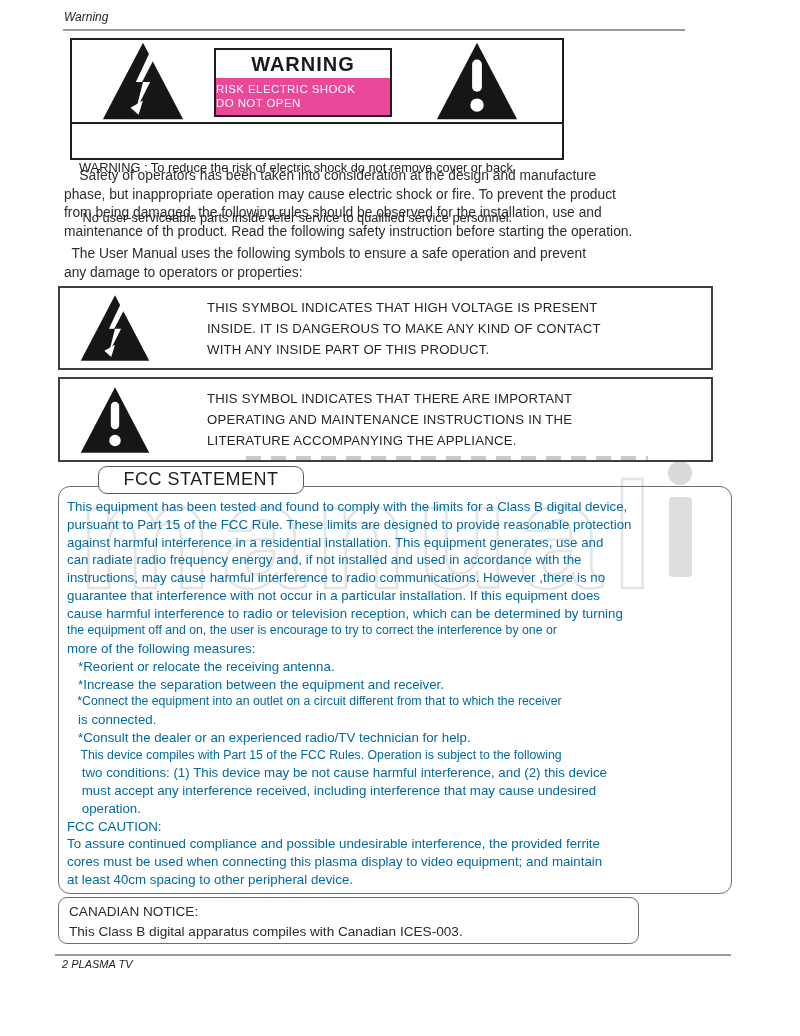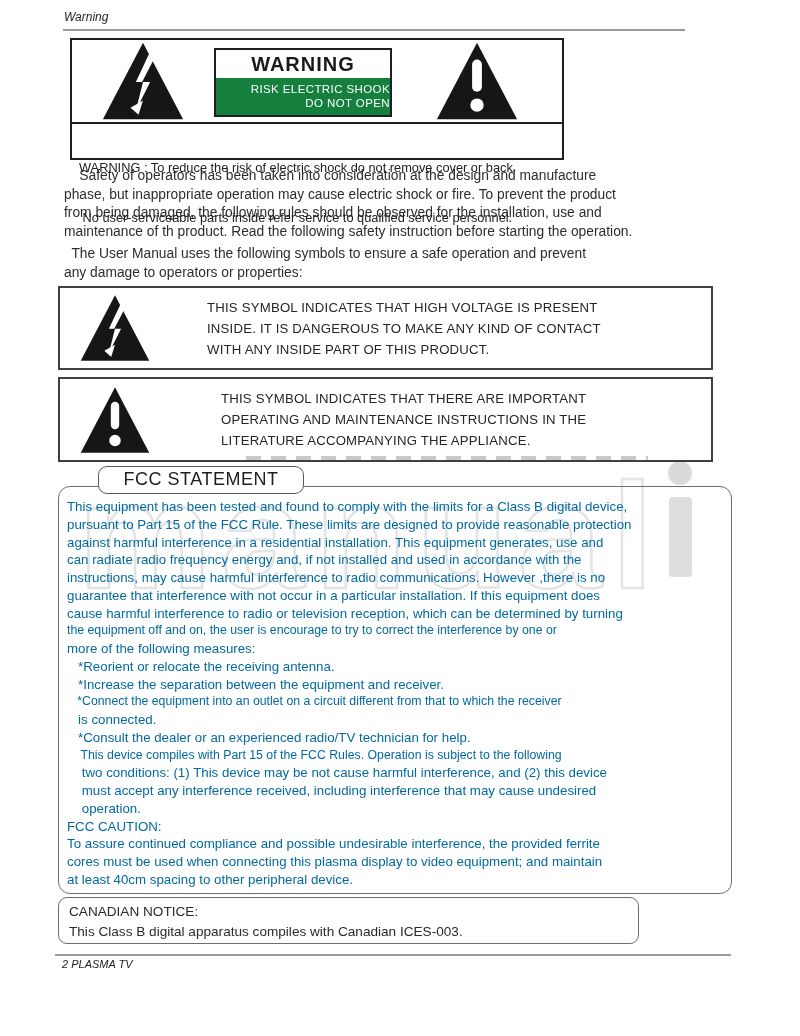--- a/index.html
+++ b/index.html
@@ -15,35 +15,35 @@
   
   .warnbox{position:absolute;left:70px;top:38px;width:494px;height:122px;border:2px solid #1f1f1f;
            box-sizing:border-box;display:flex;flex-direction:column;background:#fff;z-index:1;}
   .warn-top{flex:1;display:flex;align-items:center;}
   .tri-cell{width:142px;display:flex;justify-content:center;align-items:center;}
   .tri-cell.right{flex:1;}
   .warn-tri{width:88px;height:82px;display:block;}
   .title-block{width:178px;border:2px solid #1f1f1f;box-sizing:border-box;margin-top:2px;}
   .title-white{height:28px;line-height:28px;text-align:center;font-size:20px;font-weight:bold;
                letter-spacing:1px;color:#1a1a1a;}
-  .title-black{background:#15803d;color:#fff;text-align:right;font-size:11.5px;line-height:14px;
+  .title-black{background:#ec4899;color:#fff;text-align:left;font-size:11.5px;line-height:14px;
                padding:4px 0 5px 0;letter-spacing:0.4px;}
   .warn-note{border-top:2px solid #1f1f1f;padding:3px 7px 4px 7px;font-size:12.8px;line-height:16.5px;
              color:#222;white-space:pre;}
 
   
   .para{position:absolute;left:64px;width:696px;font-size:13.8px;line-height:18.6px;white-space:pre;color:#2d2d2d;}
   .para-1{top:167px;}
   .para-2{top:245px;}
 
   
   .symbox{position:absolute;left:58px;width:655px;border:2px solid #3f3f3f;box-sizing:border-box;
           display:flex;align-items:center;background:#fff;z-index:1;}
   .symbox-1{top:286px;height:84px;}
-  .symbox-2{top:377px;height:85px;gap:14px;}
+  .symbox-2{top:377px;height:85px;}
   .sym-tri{width:78px;height:70px;margin-left:16px;display:block;flex:none;}
   .sym-text{margin-left:53px;font-size:13.2px;line-height:21px;letter-spacing:0.2px;color:#262626;white-space:pre;}
 
   
   .wm-text{position:absolute;left:78px;top:450px;font-size:150px;font-weight:bold;letter-spacing:10px;
            color:transparent;-webkit-text-stroke:2.5px #e4e4e4;z-index:0;user-select:none;}
   .wm-dot{position:absolute;left:668px;top:461px;width:24px;height:24px;border-radius:50%;background:#dadada;z-index:0;}
   .wm-bar{position:absolute;left:669px;top:497px;width:23px;height:80px;border-radius:4px;background:#dedede;z-index:0;}
   .dashline{position:absolute;left:246px;top:456px;width:402px;height:4px;z-index:3;
             background:repeating-linear-gradient(90deg,#c9c9c9 0 15px,transparent 15px 25px);}

